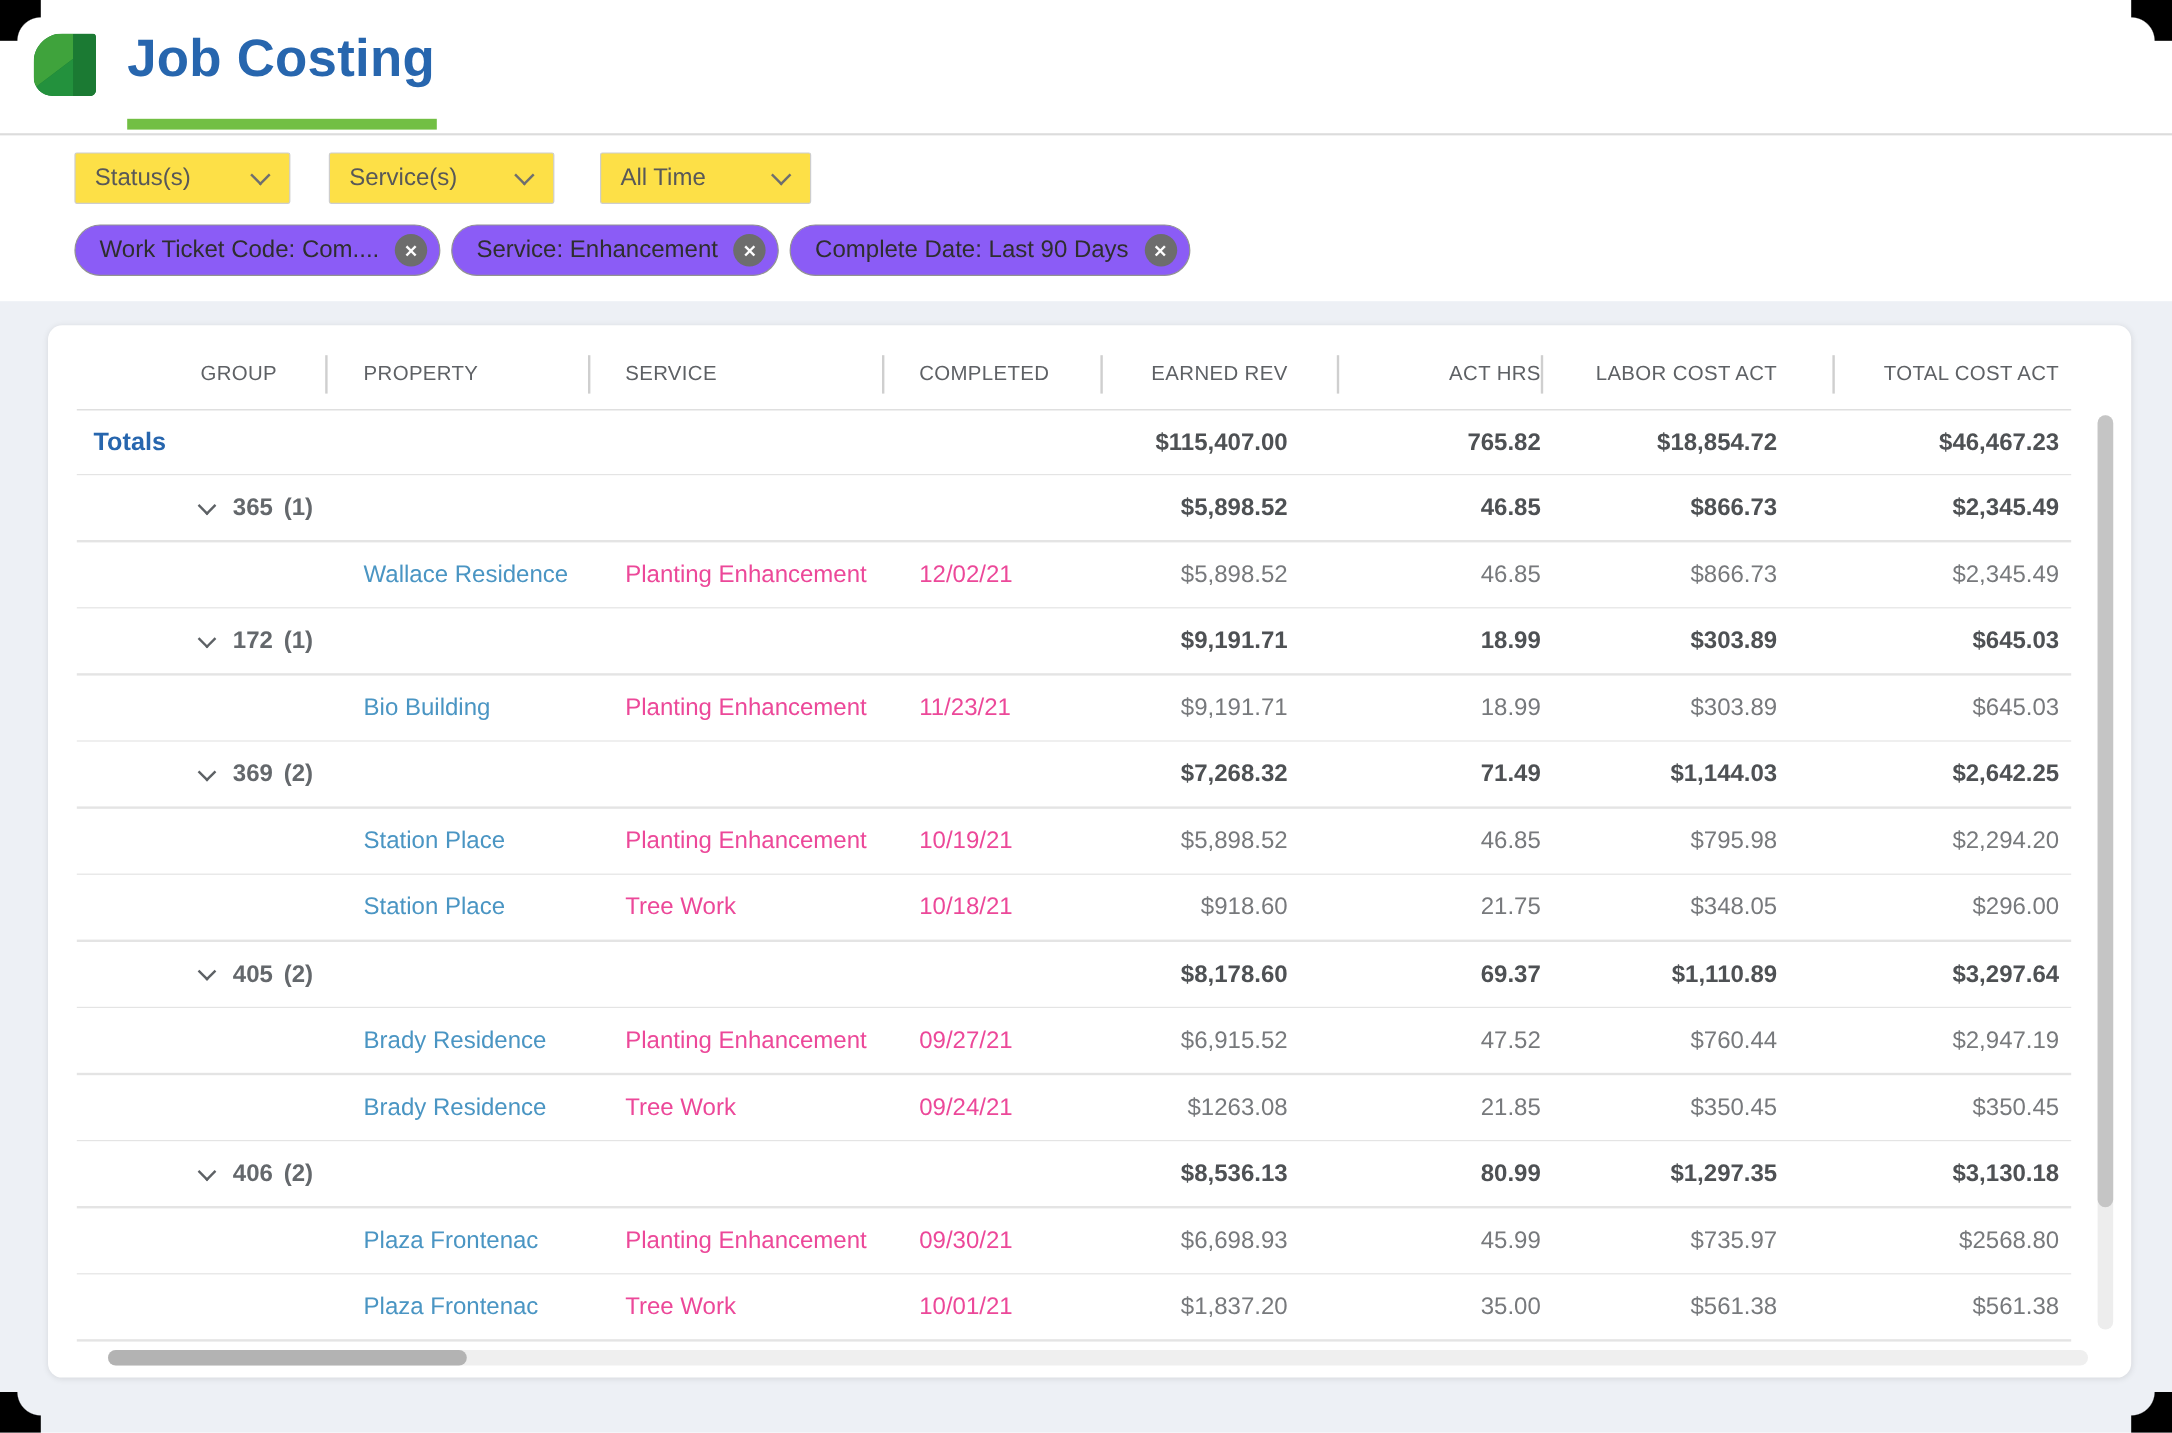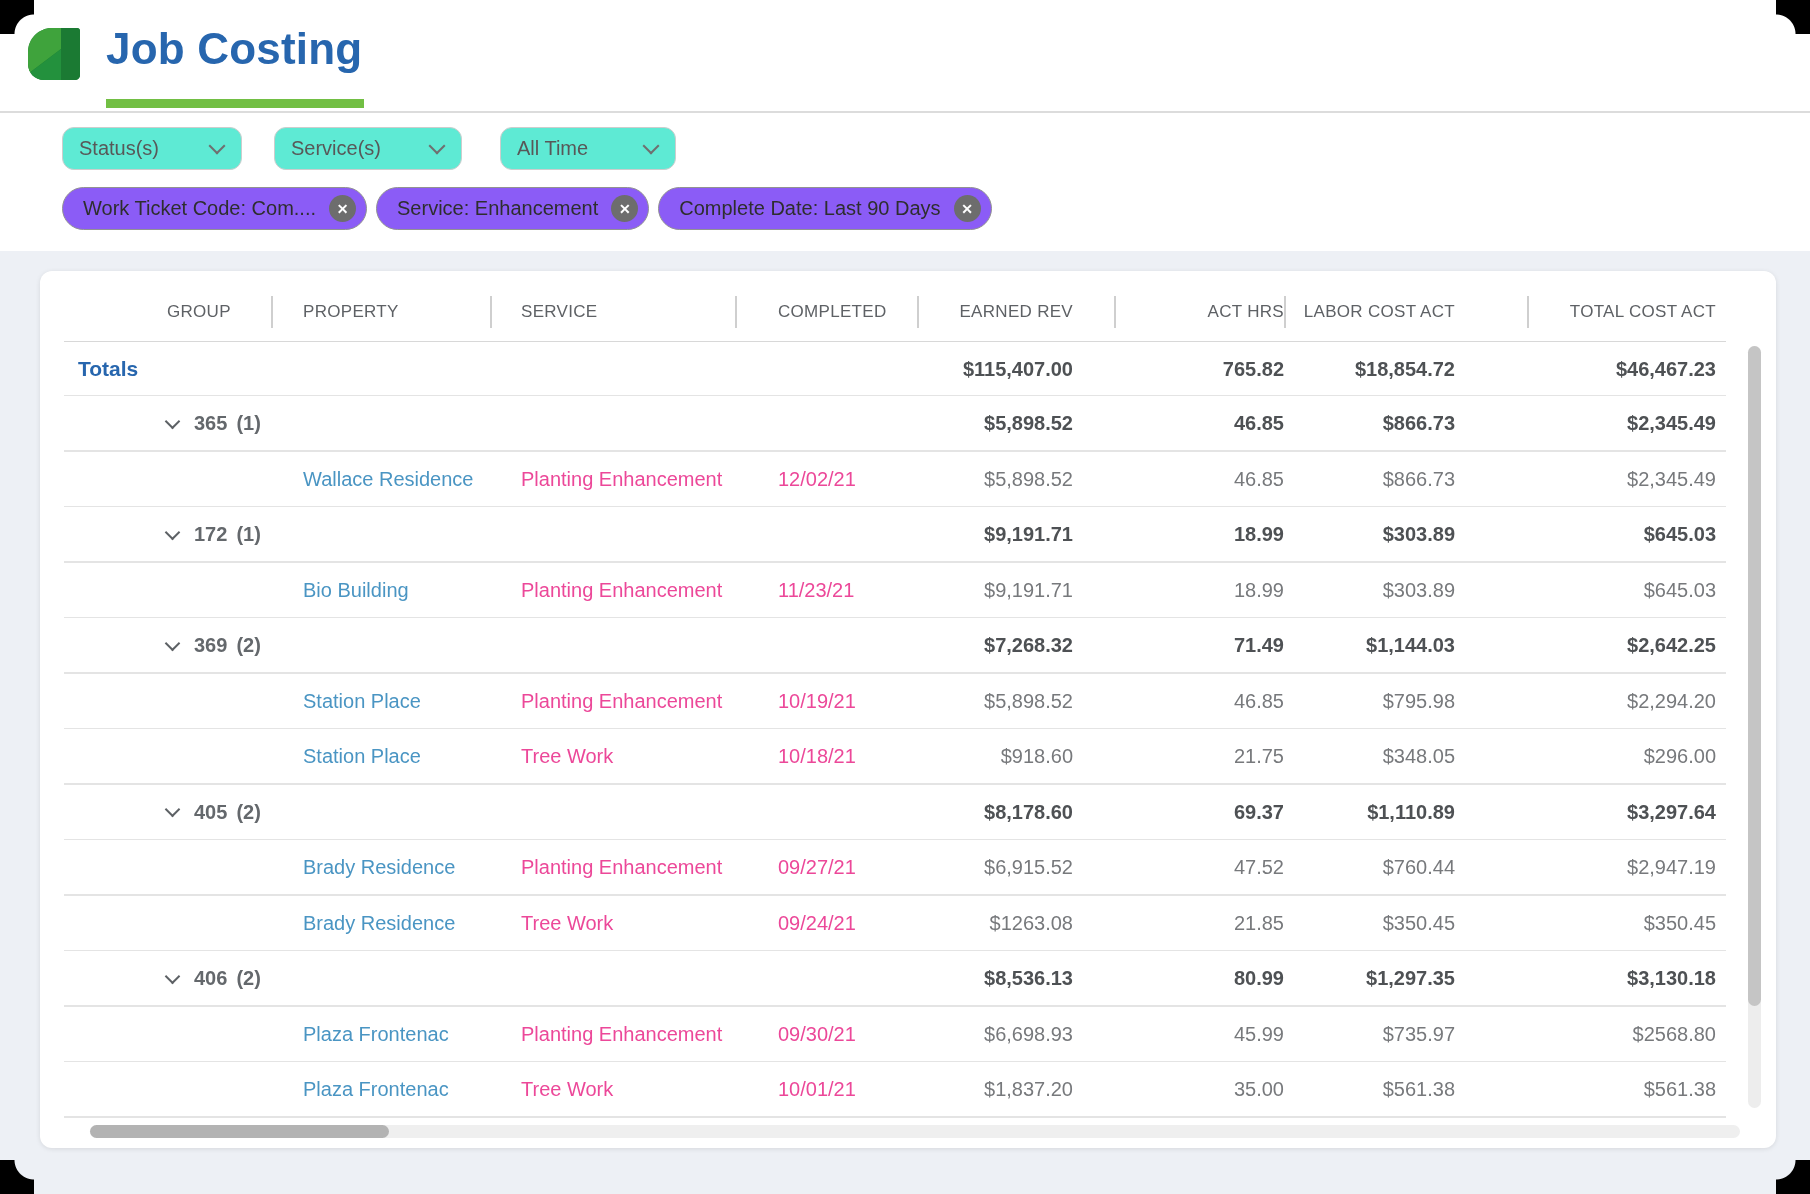--- a/index.html
+++ b/index.html
@@ -23,21 +23,21 @@
     position:absolute; left:106px; top:24px;
     font-size:44px; font-weight:700; color:#2766ae; letter-spacing:0.2px;
   }
   .title-underline { position:absolute; left:106px; top:99px; width:258px; height:9px; background:#72bf44; }
   .topbar-divider { position:absolute; left:0; top:111px; width:100%; height:2px; background:#dcdcdc; }
 
   
   .filterbar { position:absolute; left:0; top:113px; width:100%; height:136px; background:#fff; }
   .dd {
     position:absolute; top:14px; height:43px;
-    background:#5eead4; border:1px solid #cdcdcd; border-radius:12px;
+    background:#fde047; border:1px solid #cdcdcd; border-radius:2px;
     display:flex; align-items:center; justify-content:space-between;
     padding:0 18px 0 16px; cursor:pointer;
   }
   .dd-label { font-size:20px; color:#585858; }
   .chev {
     width:12px; height:12px; margin-top:-6px;
     border-right:2.5px solid #6f6f6f; border-bottom:2.5px solid #6f6f6f;
     transform:rotate(45deg);
   }
   .chips { position:absolute; left:62px; top:74px; display:flex; gap:9px; }
@@ -74,25 +74,25 @@
     height:100%; display:flex; align-items:center; white-space:nowrap;
   }
   .th.vline::before {
     content:""; position:absolute; left:0; top:50%; transform:translateY(-50%);
     width:1.5px; height:32px; background:#cfcfcf;
   }
   .c { font-size:20px; white-space:nowrap; }
   .c-group { padding-left:127px; display:flex; align-items:center; }
   .c-prop  { padding-left:32px; }
   .c-serv  { padding-left:31px; }
-  .c-comp  { padding-left:43px; }
+  .c-comp  { padding-left:31px; }
   .num { text-align:right; }
   .c-earned { padding-right:41px; }
   .c-hrs    { }
-  .c-labor  { padding-right:72px; }
+  .c-labor  { padding-right:46px; }
   .c-total  { padding-right:60px; }
   .th.num { justify-content:flex-end; }
 
   .totals-row { height:54px; }
   .totals-label { font-size:21px; font-weight:700; color:#2766ae; padding-left:38px; cursor:default; }
   .bold-val { font-weight:700; color:#4e5154; }
 
   .body-row { height:55.5px; }
   .group-row { cursor:pointer; }
   .gchev {

